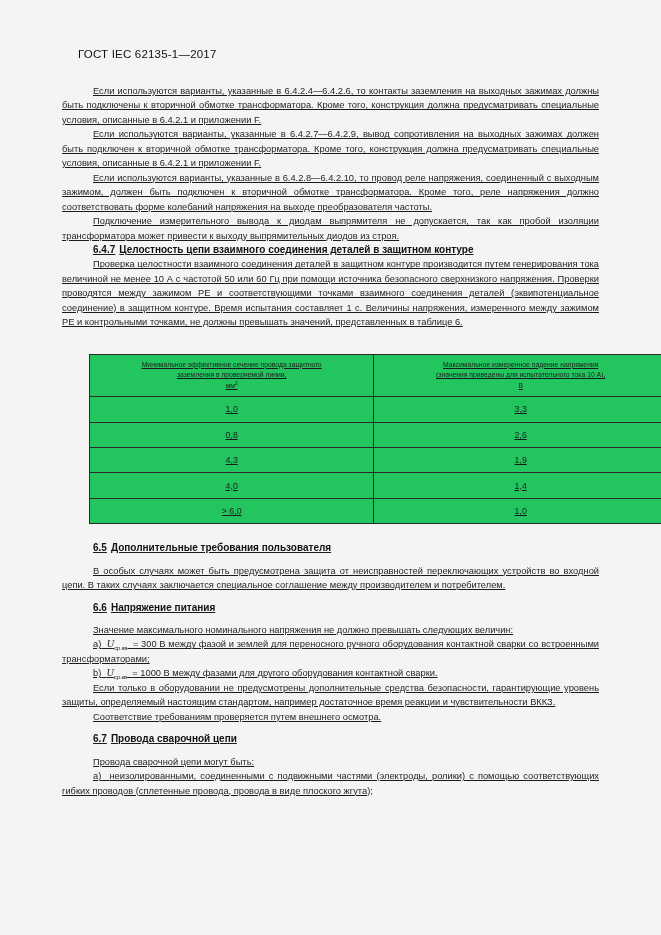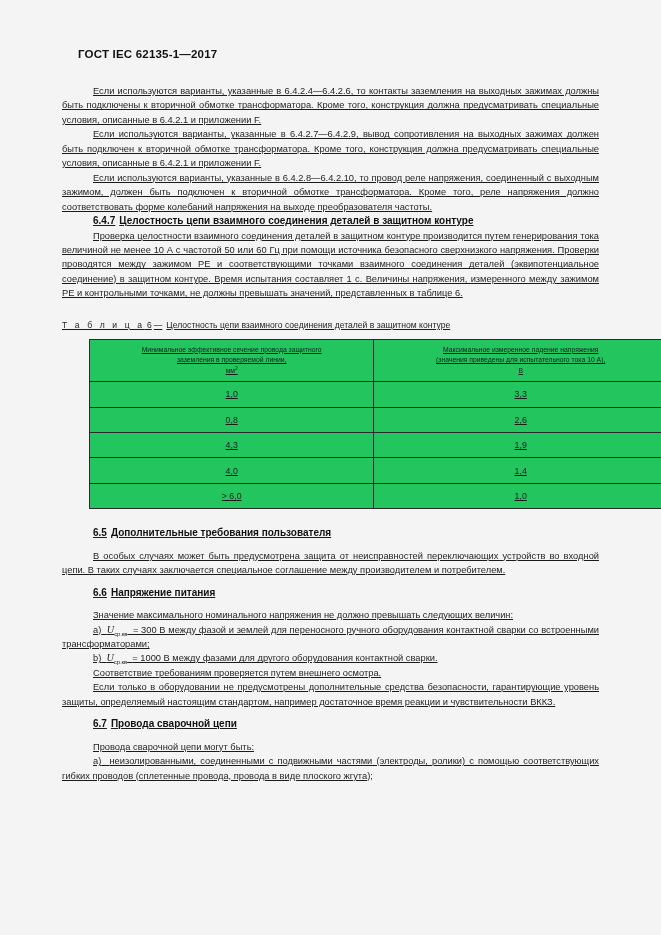--- a/index.html
+++ b/index.html
@@ -22,21 +22,21 @@
     width: 661px;
     height: 935px;
     background: #f4f4f4;
     box-sizing: border-box;
   }
   .header {
     position: absolute;
     left: 78px;
     top: 48px;
     font-size: 11.5px;
-    font-weight: bold;
+    font-weight: normal;
     letter-spacing: 0.2px;
     color: #111;
   }
   .content {
     position: absolute;
     left: 62px;
     top: 84px;
     width: 537px;
     text-decoration: underline;
   }
@@ -133,31 +133,29 @@
 
 <div class="page">
 
   <div class="header">ГОСТ IEC 62135-1—2017</div>
 
   <div class="content">
 
     <p class="ind">Если используются варианты, указанные в 6.4.2.4—6.4.2.6, то контакты заземления на выходных зажимах должны быть подключены к вторичной обмотке трансформатора. Кроме того, конструкция должна предусматривать специальные условия, описанные в 6.4.2.1 и приложении F.</p>
     <p class="ind">Если используются варианты, указанные в 6.4.2.7—6.4.2.9, вывод сопротивления на выходных зажимах должен быть подключен к вторичной обмотке трансформатора. Кроме того, конструкция должна предусматривать специальные условия, описанные в 6.4.2.1 и приложении F.</p>
     <p class="ind">Если используются варианты, указанные в 6.4.2.8—6.4.2.10, то провод реле напряжения, соединенный с выходным зажимом, должен быть подключен к вторичной обмотке трансформатора. Кроме того, реле напряжения должно соответствовать форме колебаний напряжения на выходе преобразователя частоты.</p>
+    <p class="ind">Подключение измерительного вывода к диодам выпрямителя не допускается, так как пробой изоляции трансформатора может привести к выходу выпрямительных диодов из строя.</p>
 
     <div class="h3">
       <span class="num">6.4.7</span><span>Целостность цепи взаимного соединения деталей в защитном контуре</span>
     </div>
     <p class="ind">Проверка целостности взаимного соединения деталей в защитном контуре производится путем генерирования тока величиной не менее 10 А с частотой 50 или 60 Гц при помощи источника безопасного сверхнизкого напряжения. Проверки проводятся между зажимом PE и соответствующими точками взаимного соединения деталей (эквипотенциальное соединение) в защитном контуре. Время испытания составляет 1 с. Величины напряжения, измеренного между зажимом PE и контрольными точками, не должны превышать значений, представленных в таблице 6.</p>
 
     <div class="gap-lg"></div>
 
-    <p class="tbl-caption">
-      <span class="lbl">Т а б л и ц а</span><span>&nbsp;</span><span>6</span><span class="dash">—</span><span>Целостность цепи взаимного соединения деталей в защитном контуре</span>
-    </p>
 
     <table class="data">
       <thead>
         <tr>
           <th>
             <span>Минимальное эффективное сечение провода защитного</span><br>
             <span>заземления в проверяемой линии,</span><br>
             <span><span>мм</span><sup class="exp">2</sup></span>
           </th>
           <th>
@@ -210,22 +208,22 @@
     <p class="ind">
       <span>a)</span>&nbsp;
       <span class="var nb"><span>U</span><span class="sub">ср.кв</span></span>&nbsp;&nbsp;<span>= 300 В между фазой и землей для переносного ручного оборудования контактной сварки со встроенными трансформаторами;</span>
     </p>
 
     <p class="ind">
       <span>b)</span>&nbsp;
       <span class="var nb"><span>U</span><span class="sub">ср.кв</span></span>&nbsp;&nbsp;<span>= 1000 В между фазами для другого оборудования контактной сварки.</span>
     </p>
 
+    <p class="ind">Если только в оборудовании не предусмотрены дополнительные средства безопасности, гарантирующие уровень защиты, определяемый настоящим стандартом, например достаточное время реакции и чувствительности ВККЗ.</p>
     <p class="ind">Соответствие требованиям проверяется путем внешнего осмотра.</p>
-    <p class="ind">Если только в оборудовании не предусмотрены дополнительные средства безопасности, гарантирующие уровень защиты, определяемый настоящим стандартом, например достаточное время реакции и чувствительности ВККЗ.</p>
 
     <div class="gap-sm"></div>
 
     <div class="h3">
       <span class="num">6.7</span><span>Провода сварочной цепи</span>
     </div>
     <div class="gap-sm"></div>
     <p class="ind">Провода сварочной цепи могут быть:</p>
 
     <p class="ind">

